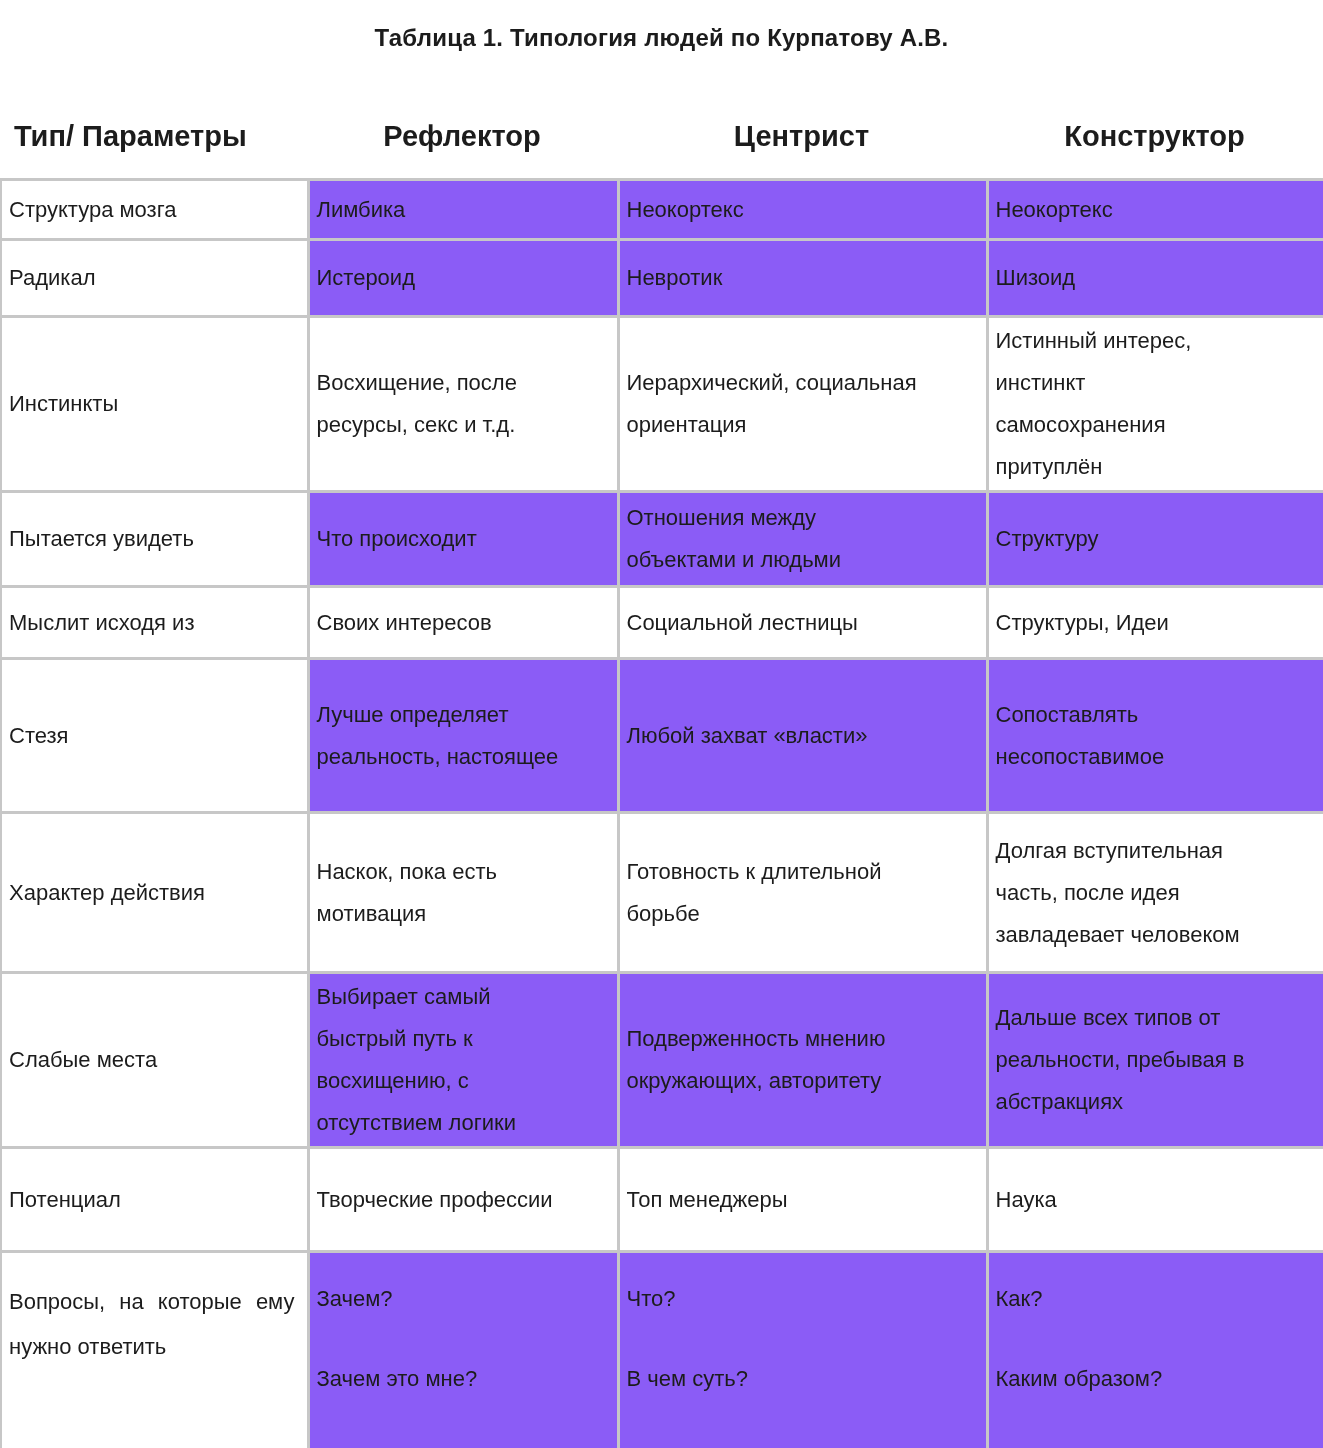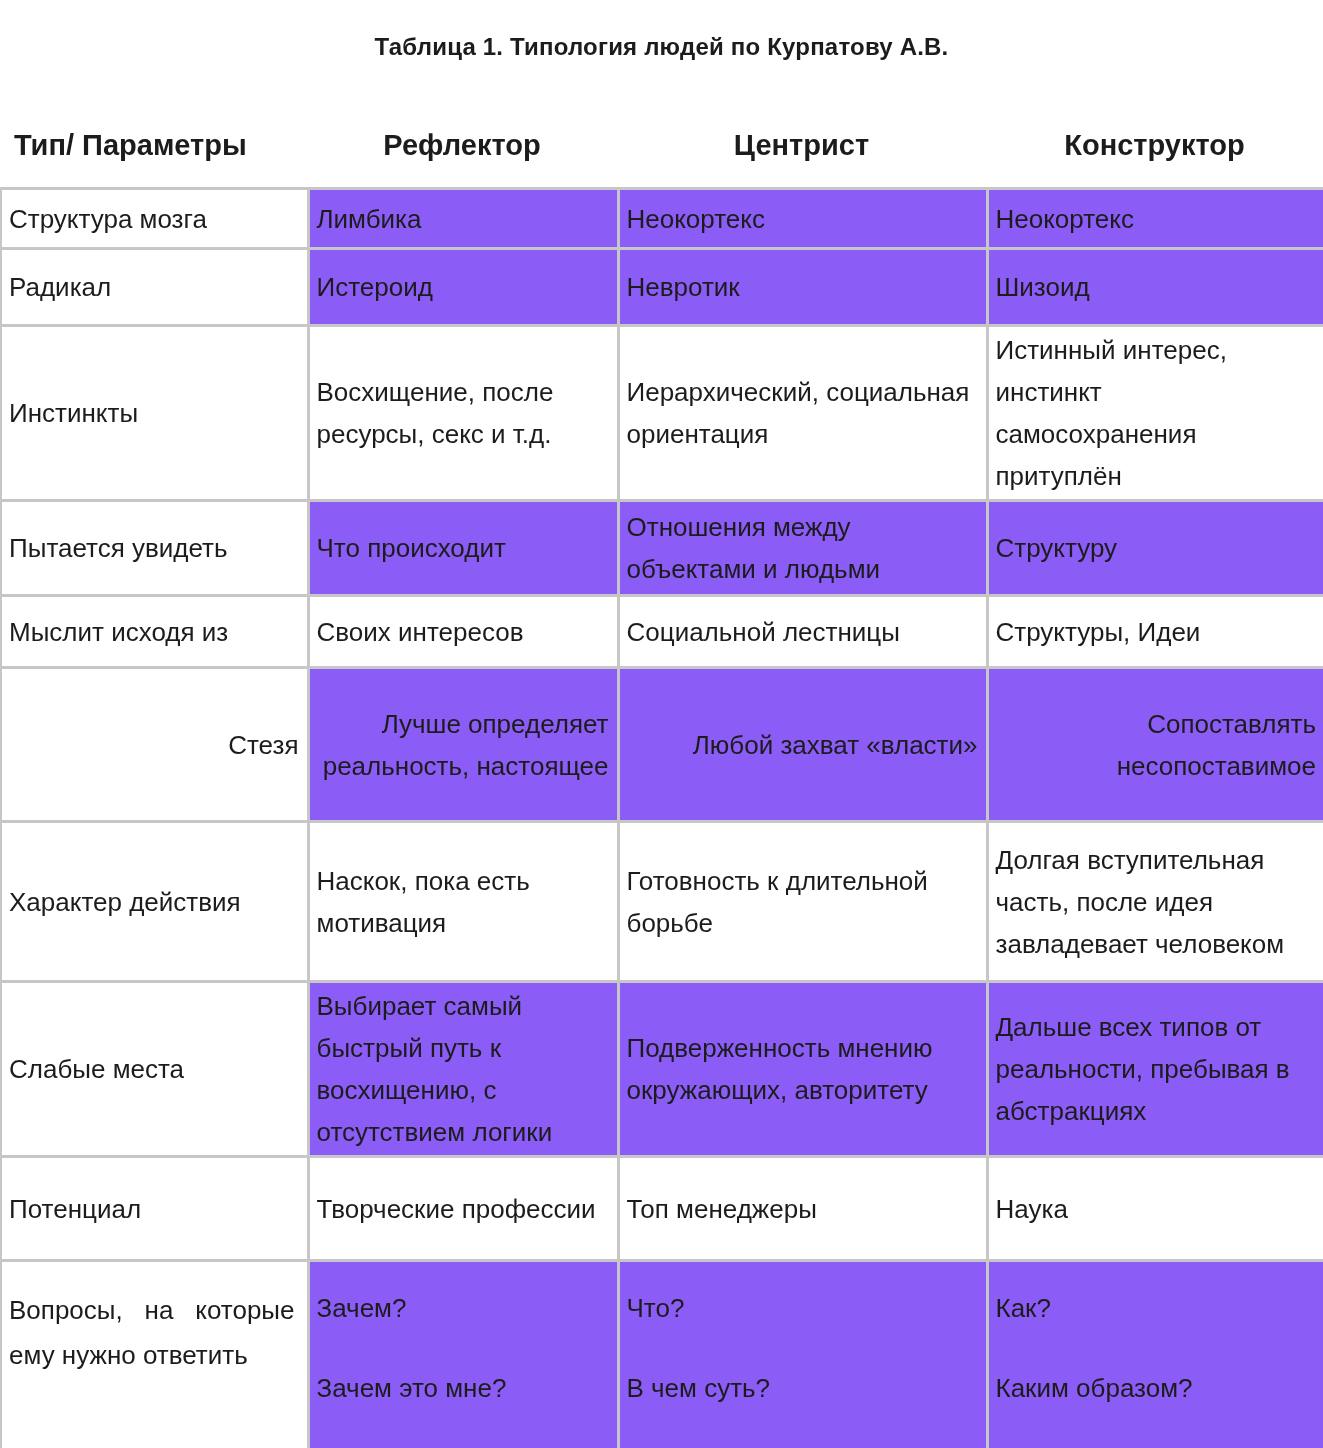--- a/index.html
+++ b/index.html
@@ -4,21 +4,21 @@
 <style>
   * { margin: 0; padding: 0; box-sizing: border-box; }
   html, body {
     width: 1323px; height: 1448px;
     overflow: hidden;
     background: #ffffff;
     font-family: "Liberation Sans", sans-serif;
     color: #1c1c1c;
   }
   .doc-title {
-    margin-top: 33px;
+    margin-top: 24px;
     text-align: center;
     font-weight: bold;
     font-size: 24px;
     letter-spacing: 0.2px;
   }
   .header-row {
     display: grid;
     grid-template-columns: 307px 310px 369px 337px;
     margin-top: 68px;
     font-weight: bold;
@@ -32,38 +32,38 @@
     width: 1323px;
     table-layout: fixed;
     border-collapse: collapse;
   }
   col.c1 { width: 307px; }
   col.c2 { width: 310px; }
   col.c3 { width: 369px; }
   col.c4 { width: 337px; }
   td {
     border: 3px solid #c7c7c7;
-    font-size: 26px;
+    font-size: 22px;
     line-height: 42px;
     padding: 2px 8px 2px 7px;
     vertical-align: middle;
     background: #ffffff;
     white-space: pre-line;
     overflow: hidden;
   }
   td:first-child { border-left: 2px solid #c7c7c7; }
   td:last-child  { border-right: none; }
   tr.shaded td.value { background: #8b5cf6; }
   tr.r1  { height: 60px; }
   tr.r2  { height: 68px; }
   tr.r3  { height: 77px; }
   tr.r4  { height: 165px; }
   tr.r5  { height: 95px; }
   tr.r6  { height: 72px; }
-  tr.r7  { height: 154px; text-align: right; }
+  tr.r7  { height: 154px; }
   tr.r8  { height: 160px; }
   tr.r9  { height: 170px; }
   tr.r10 { height: 104px; }
   tr.r11 { height: 230px; }
   tr.r11 td {
     vertical-align: top;
     padding-top: 26px;
     line-height: 40px;
   }
   tr.r11 td.param {

